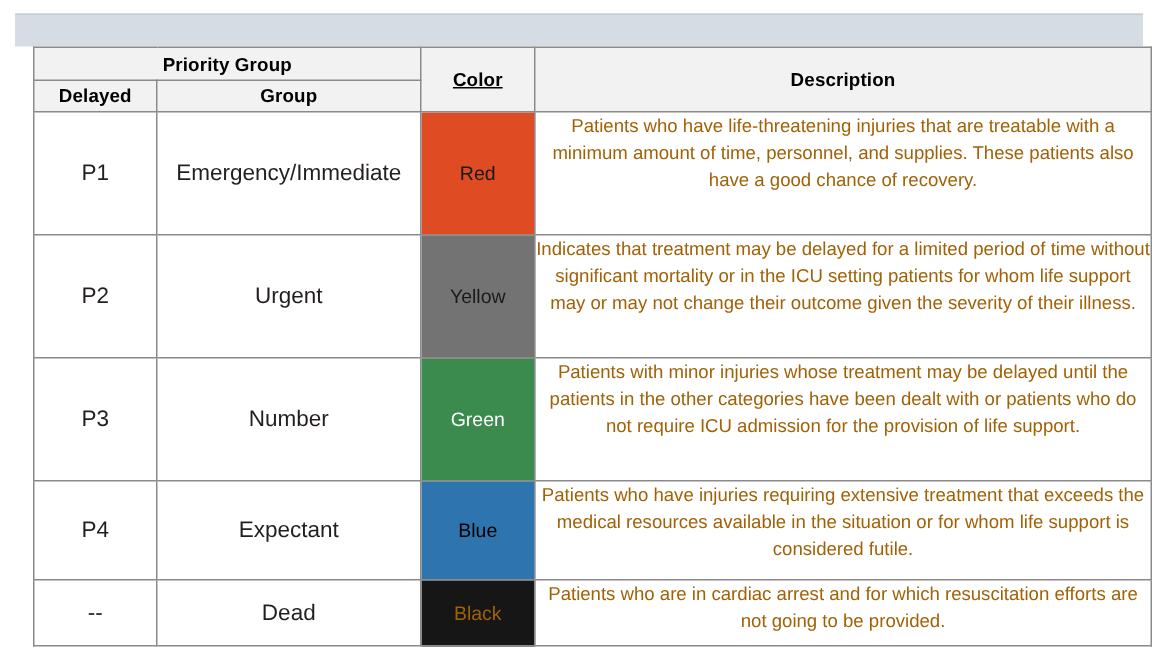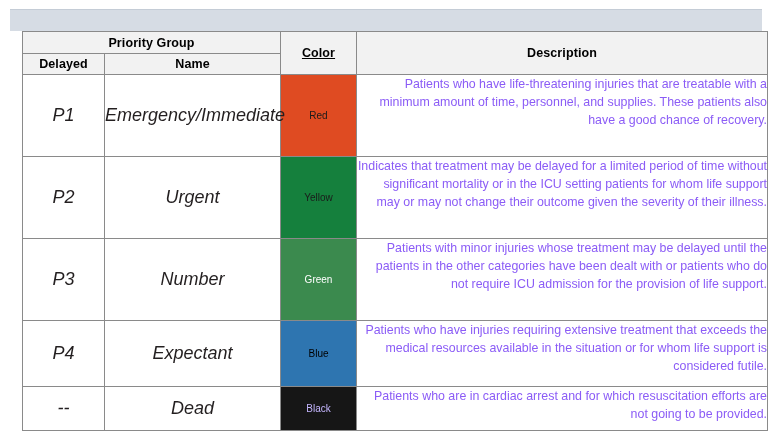--- a/index.html
+++ b/index.html
@@ -67,46 +67,45 @@
 
   
   col.c-number { width: 82px; }
   col.c-name   { width: 176px; }
   col.c-color  { width: 76px; }
   col.c-desc   { width: 411px; }
 
   td.num, td.name {
     text-align: center;
     vertical-align: middle;
-    font-size: 18px;
+    font-size: 15px;
     color: #231f20;
     background: #ffffff;
-    font-style: italic;
   }
   td.color {
     text-align: center;
     vertical-align: middle;
-    font-size: 10px;
+    font-size: 13px;
     font-weight: normal;
   }
   td.desc {
     vertical-align: top;
     font-size: 12.4px;
     line-height: 1.47;
-    color: #8b5cf6;
+    color: #a16207;
     background: #ffffff;
     padding: 4px 7px 3px 7px;
-    text-align: right;
+    text-align: center;
   }
 
   .sw-red    { background: #df4b22; color: #1a1a1a; }
-  .sw-yellow { background: #15803d; color: #1a1a1a; }
+  .sw-yellow { background: #737373; color: #1a1a1a; }
   .sw-green  { background: #3b8a4e; color: #ffffff; }
   .sw-blue   { background: #2e75b0; color: #000000; }
-  .sw-black  { background: #161616; color: #c4b5fd; }
+  .sw-black  { background: #161616; color: #a16207; }
 
   .r1 td { height: 82px; }
   .r2 td { height: 82px; }
   .r3 td { height: 82px; }
   .r4 td { height: 66px; }
   .r5 td { height: 44px; }
 </style>
 </head>
 <body>
 
@@ -123,21 +122,21 @@
         <col class="c-desc">
       </colgroup>
       <thead>
         <tr>
           <th class="hd hd-group" colspan="2">Priority Group</th>
           <th class="hd hd-color" rowspan="2">Color</th>
           <th class="hd hd-desc" rowspan="2">Description</th>
         </tr>
         <tr>
           <th class="hd hd-sub">Delayed</th>
-          <th class="hd hd-sub">Name</th>
+          <th class="hd hd-sub">Group</th>
         </tr>
       </thead>
       <tbody>
         <tr class="r1">
           <td class="num">P1</td>
           <td class="name">Emergency/Immediate</td>
           <td class="color sw-red">Red</td>
           <td class="desc">Patients who have life-threatening injuries that are treatable with a minimum amount of time, personnel, and supplies. These patients also have a good chance of recovery.</td>
         </tr>
         <tr class="r2">

